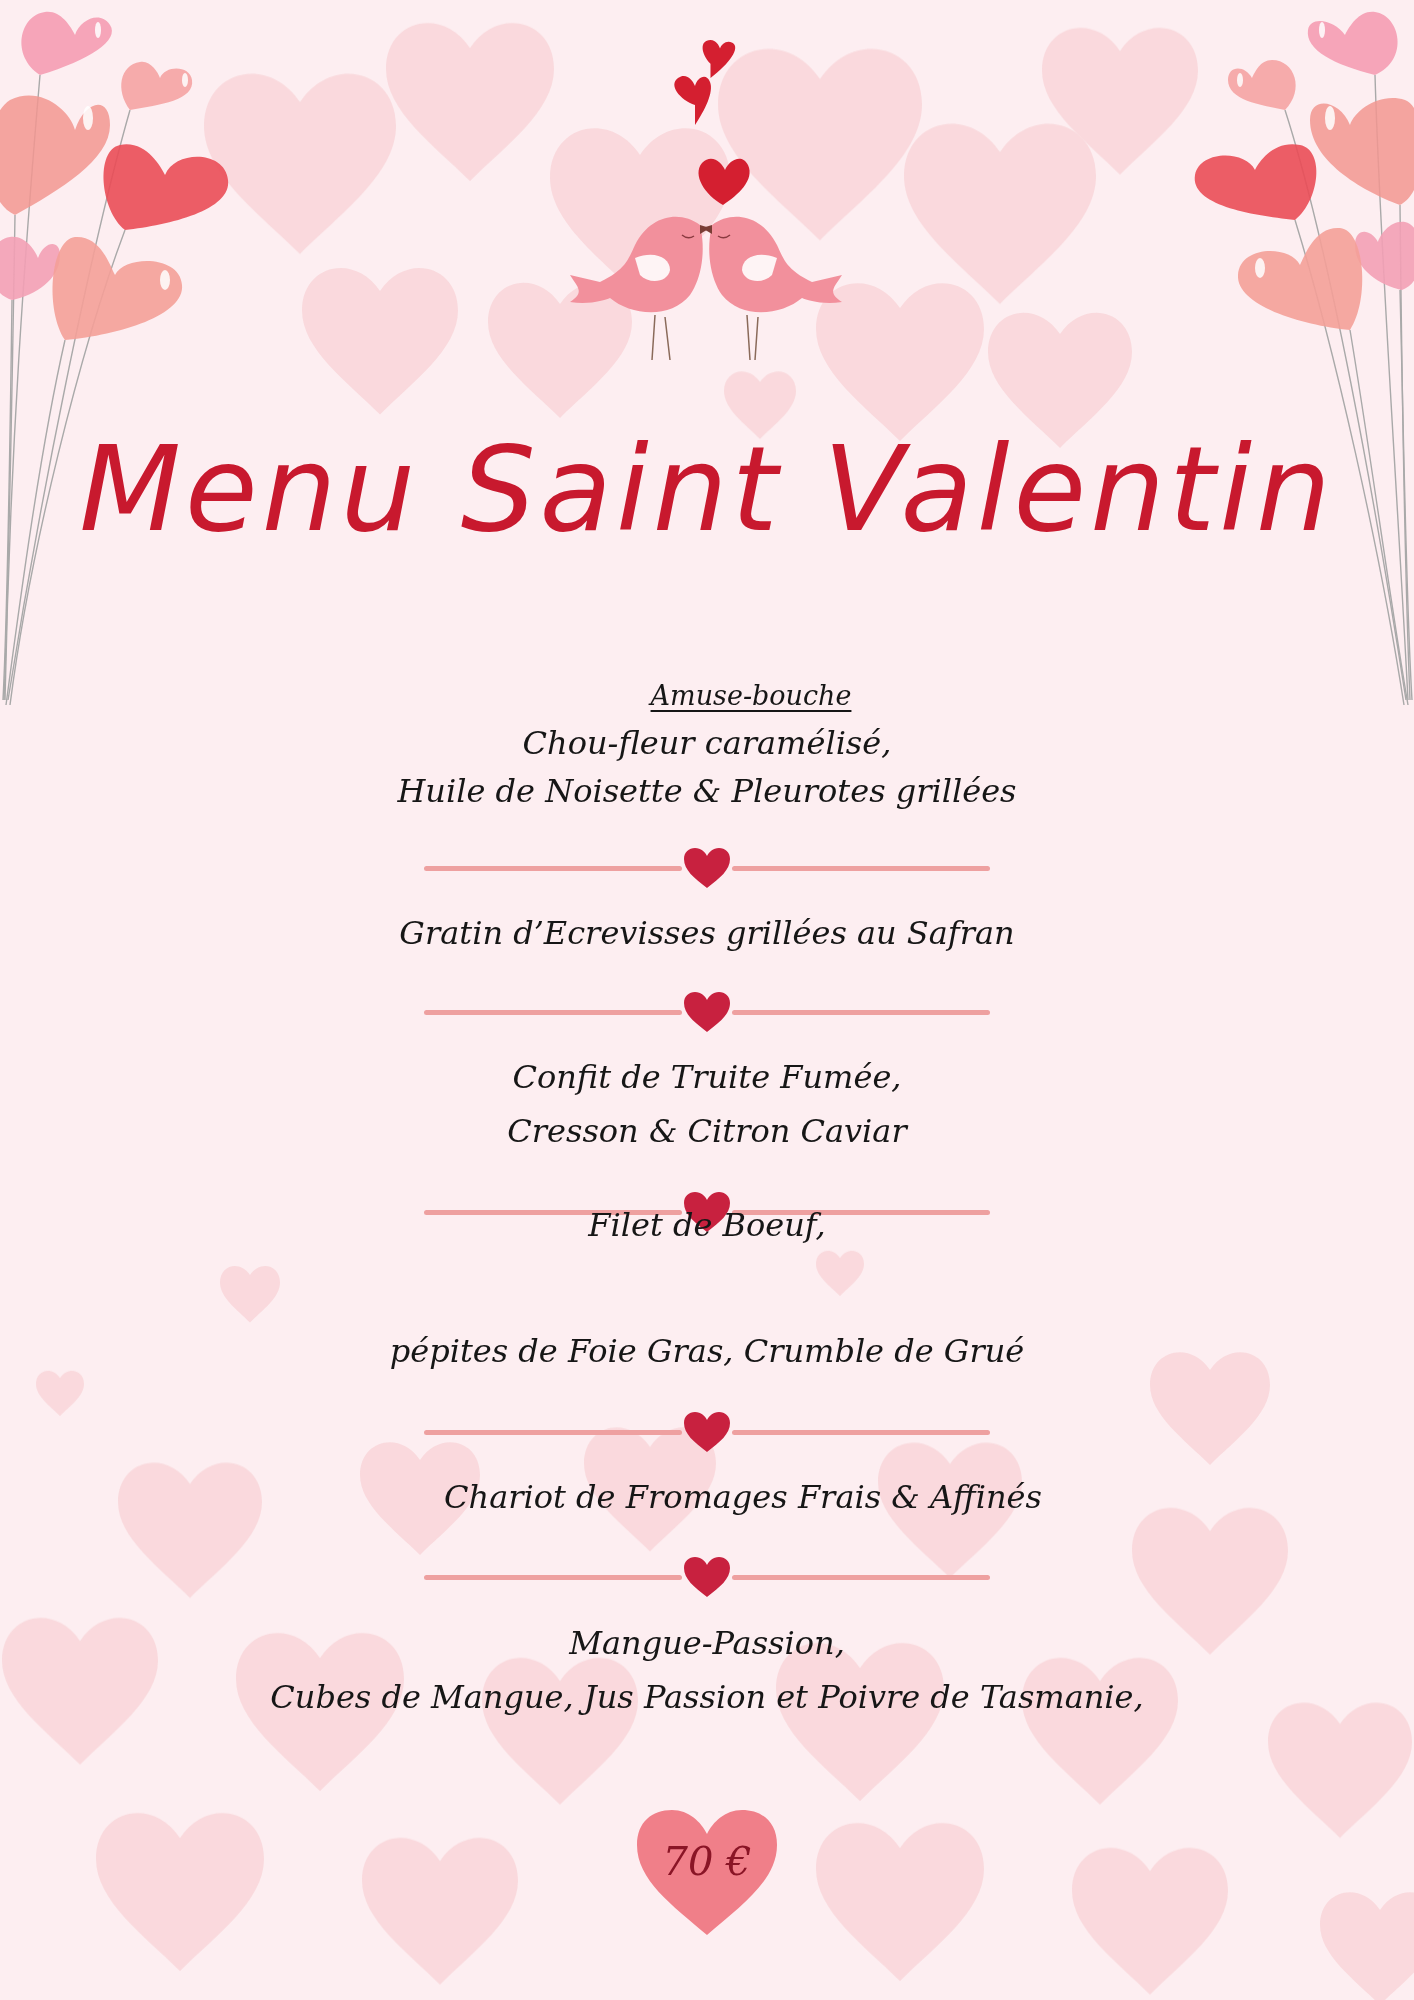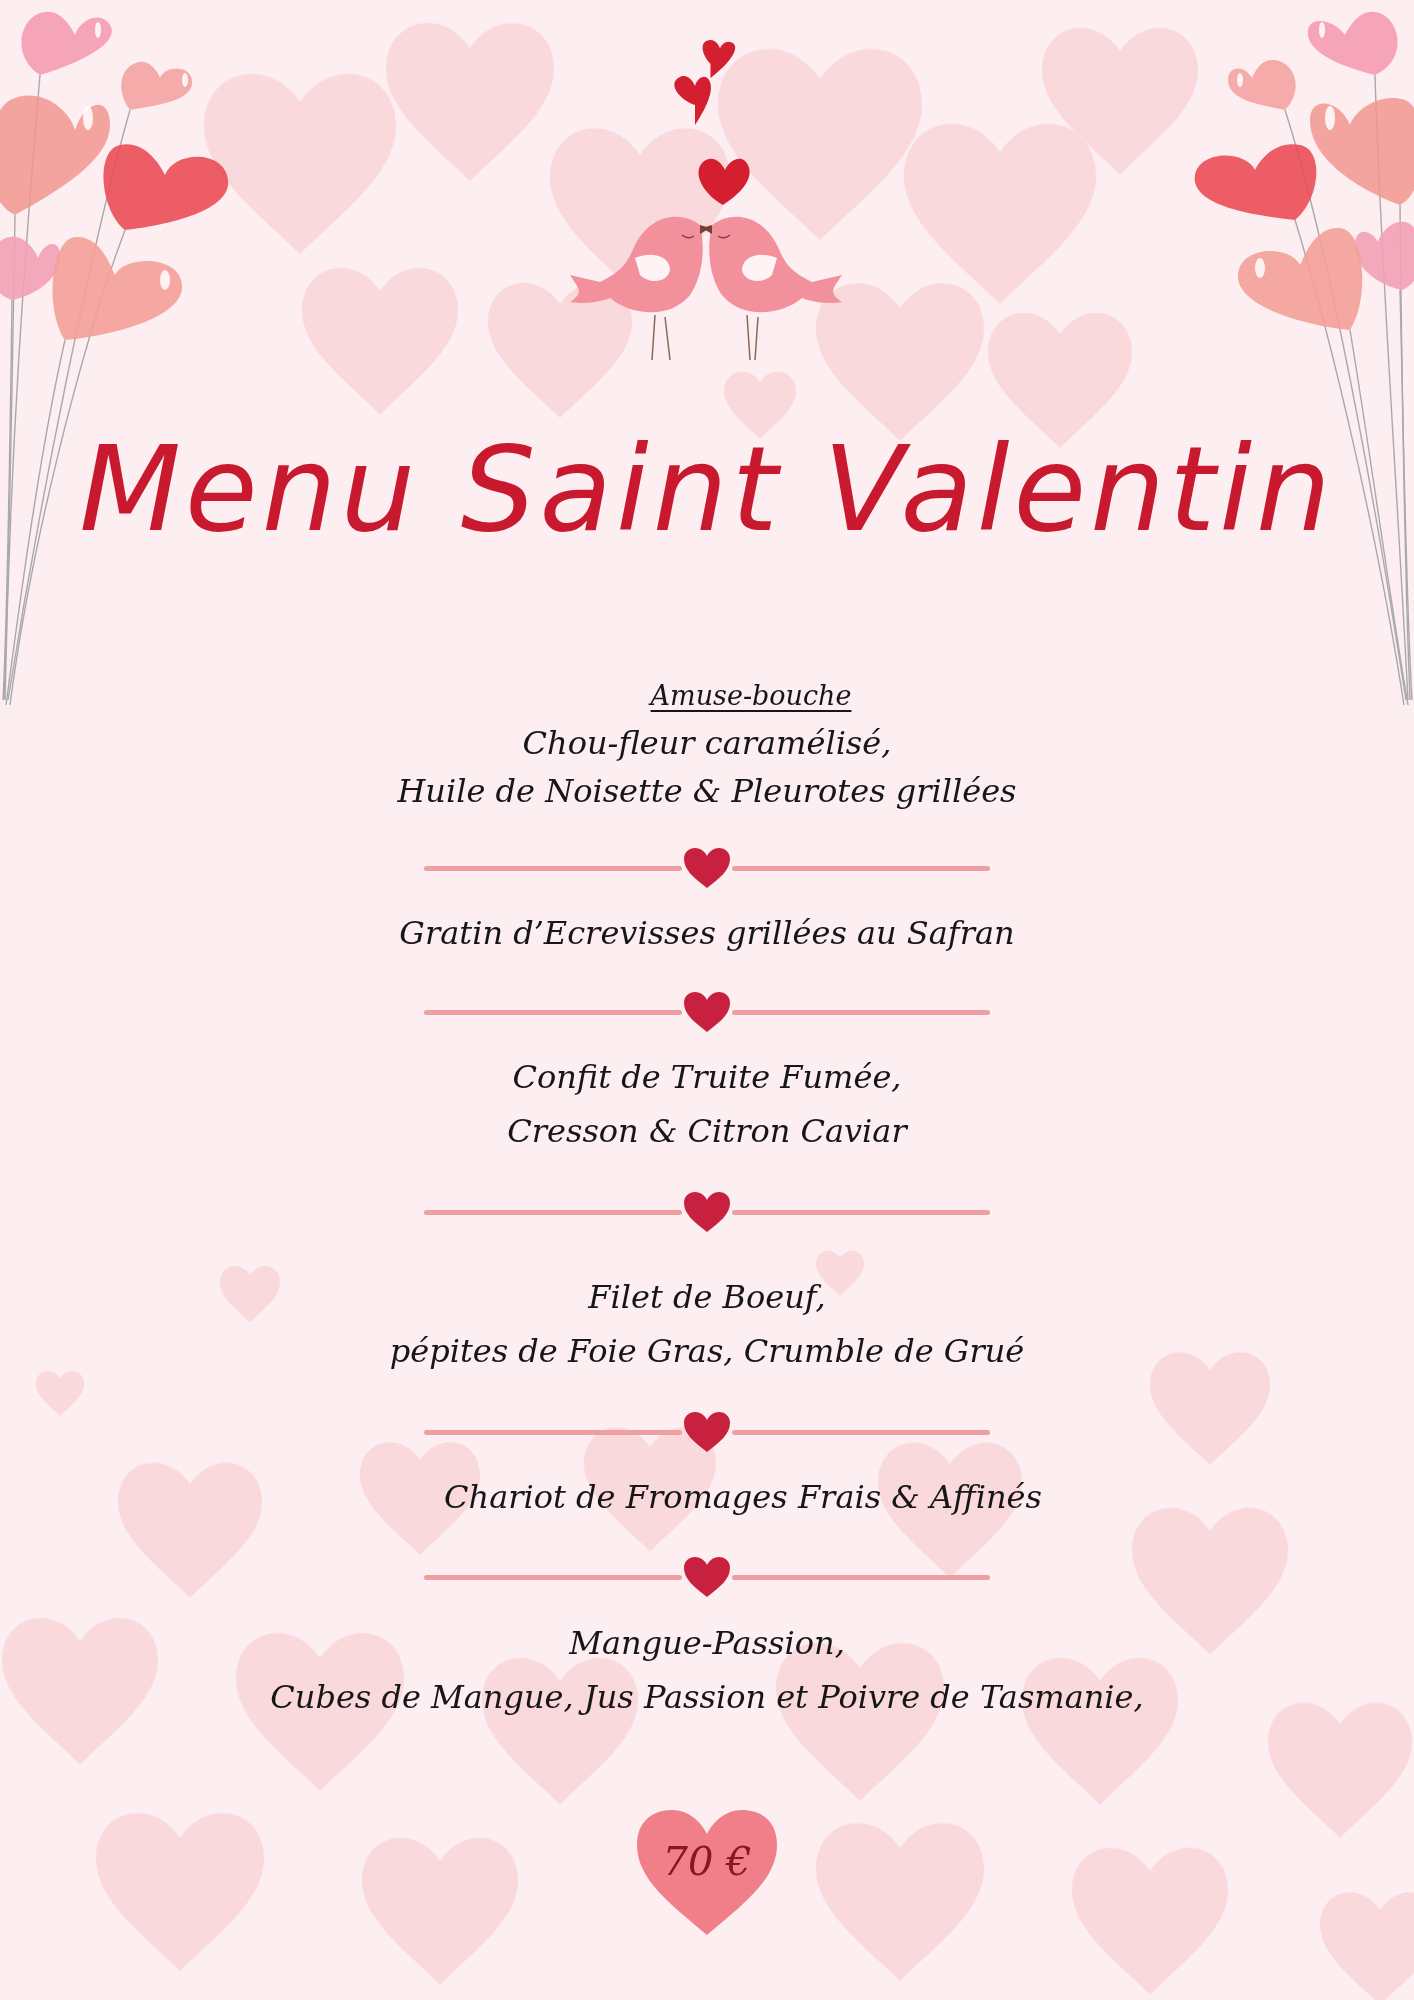--- a/index.html
+++ b/index.html
@@ -187,21 +187,21 @@
   <div class="center-text course-line" style="top:1104px;">Cresson &amp; Citron Caviar</div>
 
   <div class="divider" style="top:1192px;">
     <div class="line left"></div>
     <svg class="heart" viewBox="0 0 46 40">
         <path d="M23,40 C10,30 0,22 0,11 C0,4 5,0 11,0 C17,0 21,4 23,8 C25,4 29,0 35,0 C41,0 46,4 46,11 C46,22 36,30 23,40Z" fill="#c8213f"></path>
       </svg>
     <div class="line right"></div>
   </div>
 
-  <div class="center-text course-line" style="top:1270px;">Filet de Boeuf,</div>
+  <div class="center-text course-line" style="top:1198px;">Filet de Boeuf,</div>
   <div class="center-text course-line" style="top:1324px;">pépites de Foie Gras, Crumble de Grué</div>
 
   <div class="divider" style="top:1412px;">
     <div class="line left"></div>
     <svg class="heart" viewBox="0 0 46 40">
         <path d="M23,40 C10,30 0,22 0,11 C0,4 5,0 11,0 C17,0 21,4 23,8 C25,4 29,0 35,0 C41,0 46,4 46,11 C46,22 36,30 23,40Z" fill="#c8213f"></path>
       </svg>
     <div class="line right"></div>
   </div>
 

